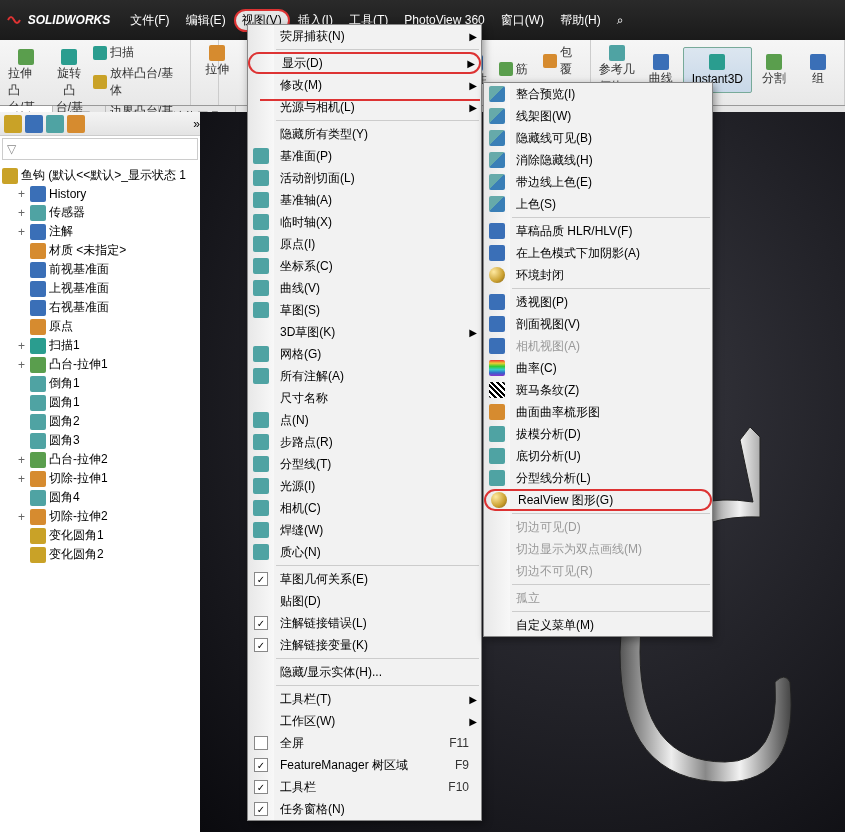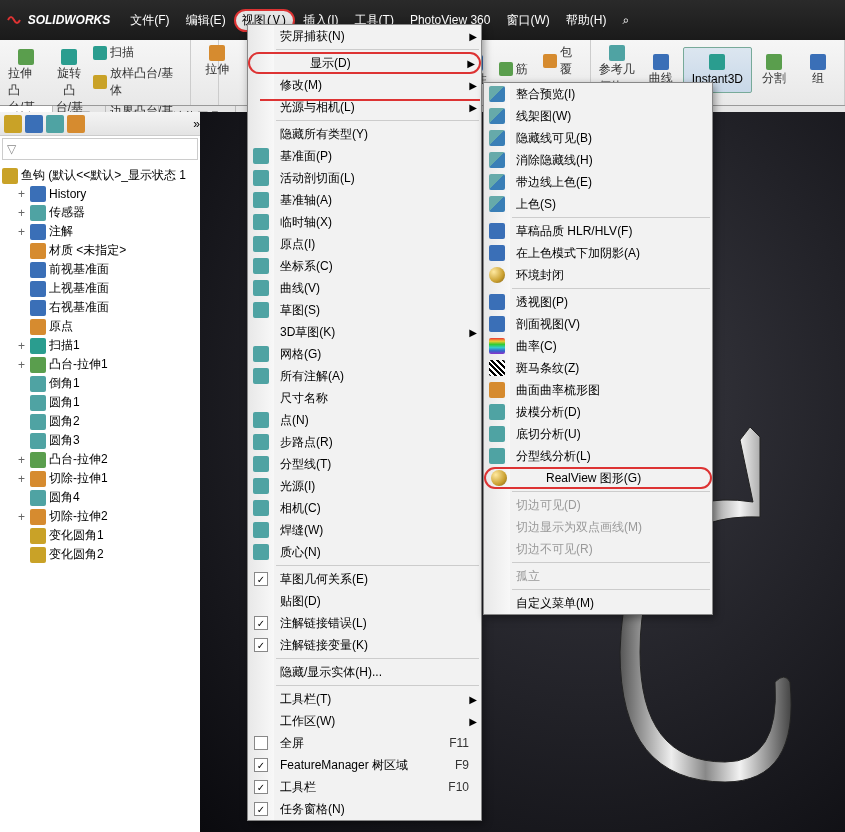--- a/index.html
+++ b/index.html
@@ -3,21 +3,21 @@
 <meta charset="utf-8">
 <style>
 * { margin: 0; padding: 0; box-sizing: border-box; font-family: "Microsoft YaHei", "SimSun", sans-serif; font-size: 12px; }
 body { width: 845px; height: 832px; background: #222; overflow: hidden; position: relative; }
 
 
 .title-bar { background: linear-gradient(#2a2a2a, #1a1a1a); height: 40px; color: #fff; display: flex; align-items: center; padding-left: 6px; }
 .logo { color: #fff; font-weight: bold; font-style: italic; font-size: 13px; margin-right: 12px; }
 .logo svg { vertical-align: middle; margin-right: 2px; }
 .menu-item { color: #fff; padding: 14px 8px; cursor: default; }
-.menu-item.highlighted { background: #e5e5e5; color: #000; border: 2px solid #d33; border-radius: 14px; padding: 1px 6px; font-family: Liberation Mono, monospace; }
+.menu-item.highlighted { background: #e5e5e5; color: #000; border: 2px solid #d33; border-radius: 14px; padding: 1px 6px; }
 
 
 .ribbon { background: linear-gradient(#f6f6f6, #e8e8e8); height: 66px; display: flex; border-bottom: 1px solid #999; }
 .ribbon-group { border-right: 1px solid #ccc; padding: 3px 4px; display: flex; flex-direction: column; }
 .ribbon-btn { display: flex; flex-direction: column; align-items: center; font-size: 11px; color: #333; padding: 2px 4px; }
 .ribbon-btn.big { width: 44px; }
 .ribbon-row { display: flex; align-items: center; }
 .ribbon-mini { display: flex; align-items: center; font-size: 11px; color: #333; padding: 1px 2px; gap: 3px; }
 .instant3d { background: linear-gradient(#dce6f0, #c8d8e8); border: 1px solid #7a9; border-radius: 2px; padding: 6px 8px; text-align: center; }
 
@@ -42,21 +42,21 @@
 
 .menu { position: absolute; background: #f2f2f2; border: 1px solid #888; box-shadow: 2px 3px 8px rgba(0,0,0,0.4); }
 .menu-strip { position: absolute; left: 0; top: 0; bottom: 0; width: 26px; background: linear-gradient(90deg, #e8e8e8, #f8f8f8); }
 .menu-row { display: flex; align-items: center; height: 22px; padding-right: 12px; position: relative; }
 .menu-row .micon { width: 26px; height: 20px; display: flex; align-items: center; justify-content: center; }
 .menu-row .mlabel { flex: 1; padding-left: 6px; }
 .menu-row .shortcut { color: #333; padding-left: 20px; }
 .menu-row .arrow { position: absolute; right: 4px; font-size: 10px; }
 .menu-row.disabled { color: #999; }
 .menu-sep { height: 1px; background: #ccc; margin: 2px 2px 2px 28px; }
-.menu-row.hl-red { border: 2px solid #d33; border-radius: 14px; height: 22px; gap: 28px; }
+.menu-row.hl-red { border: 2px solid #d33; border-radius: 14px; height: 22px; }
 .check { width: 14px; height: 14px; background: #fff; border: 1px solid #888; display: inline-flex; align-items: center; justify-content: center; font-size: 10px; }
 .red-line { position: absolute; height: 2px; background: #d33; pointer-events: none; }
 
 
 .ic { width: 16px; height: 16px; display: inline-block; border-radius: 2px; }
 .ic-yellow { background: #c9a227; }
 .ic-blue { background: #3a6fb7; }
 .ic-orange { background: #d68b2f; }
 .ic-green { background: #5a9e4d; }
 .ic-cyan { background: #2a9d8f; }
@@ -599,20 +599,26 @@
         <span class="ic ic-blue"></span>
       </span>
       <span class="mlabel">透视图(P)</span>
     </div>
     <div class="menu-row">
       <span class="micon">
         <span class="ic ic-blue"></span>
       </span>
       <span class="mlabel">剖面视图(V)</span>
     </div>
+    <div class="menu-row disabled">
+      <span class="micon">
+        <span class="ic ic-blue"></span>
+      </span>
+      <span class="mlabel">相机视图(A)</span>
+    </div>
     <div class="menu-row">
       <span class="micon">
         <span class="ic ic-rainbow"></span>
       </span>
       <span class="mlabel">曲率(C)</span>
     </div>
     <div class="menu-row">
       <span class="micon">
         <span class="ic ic-stripes"></span>
       </span>

